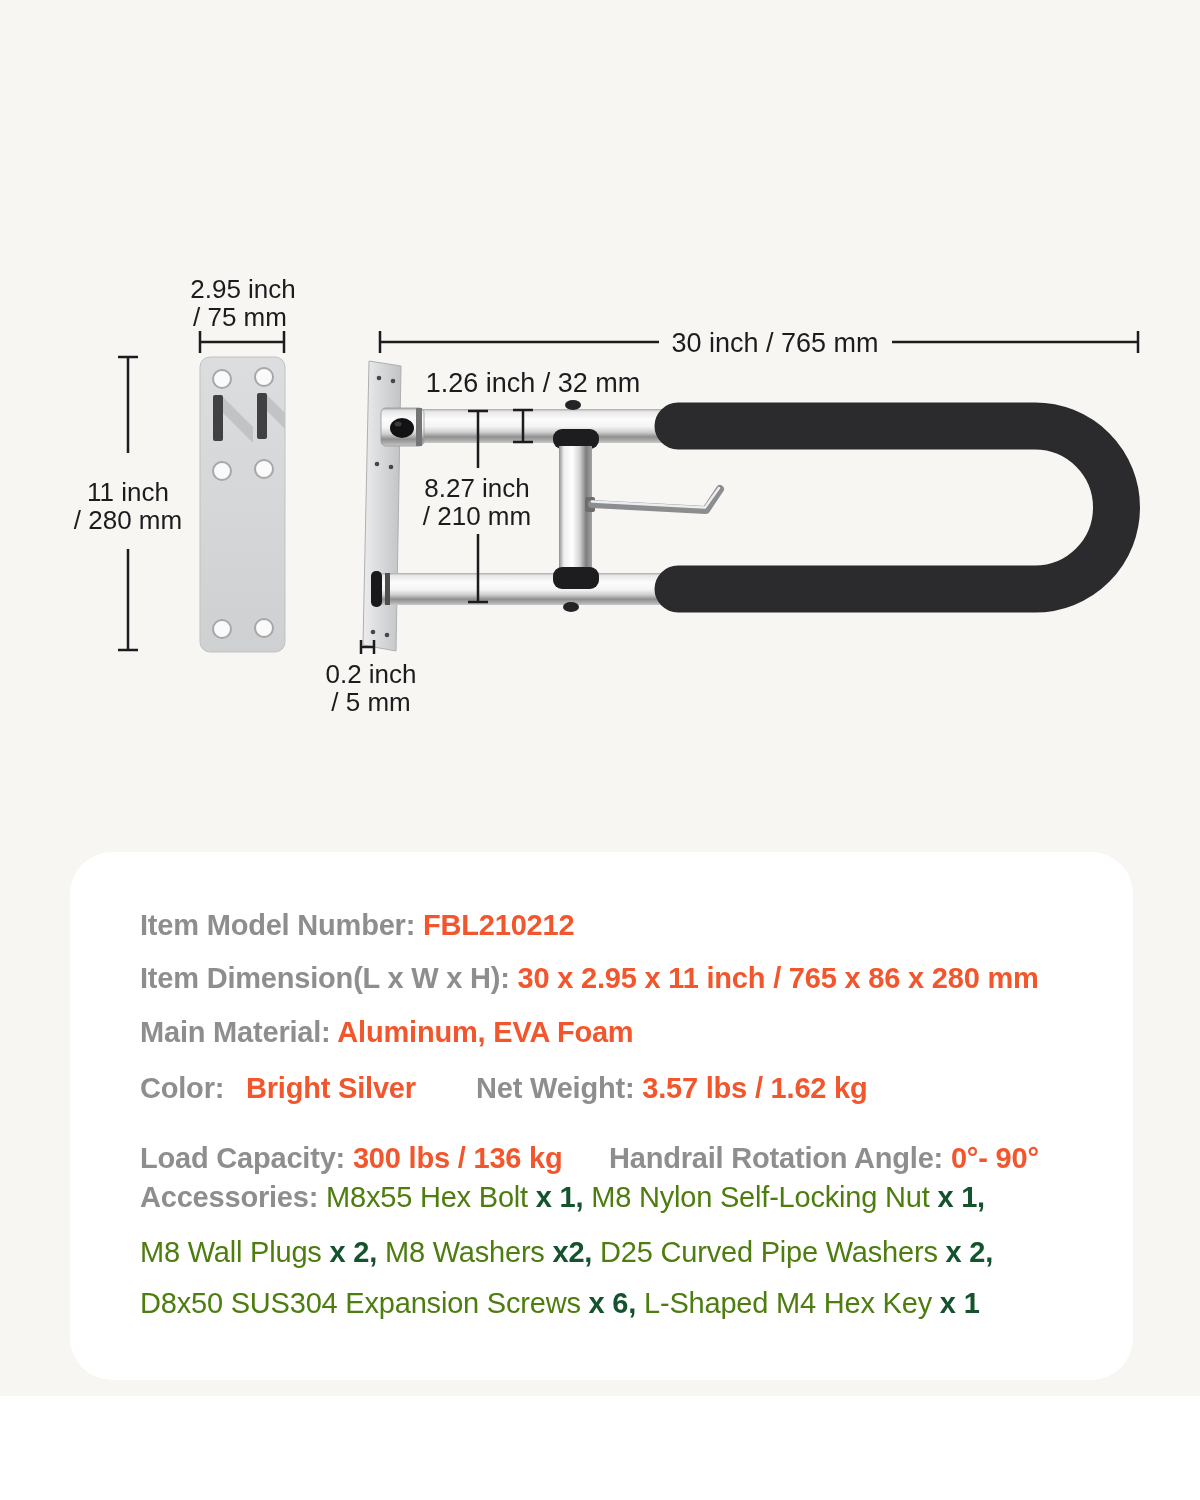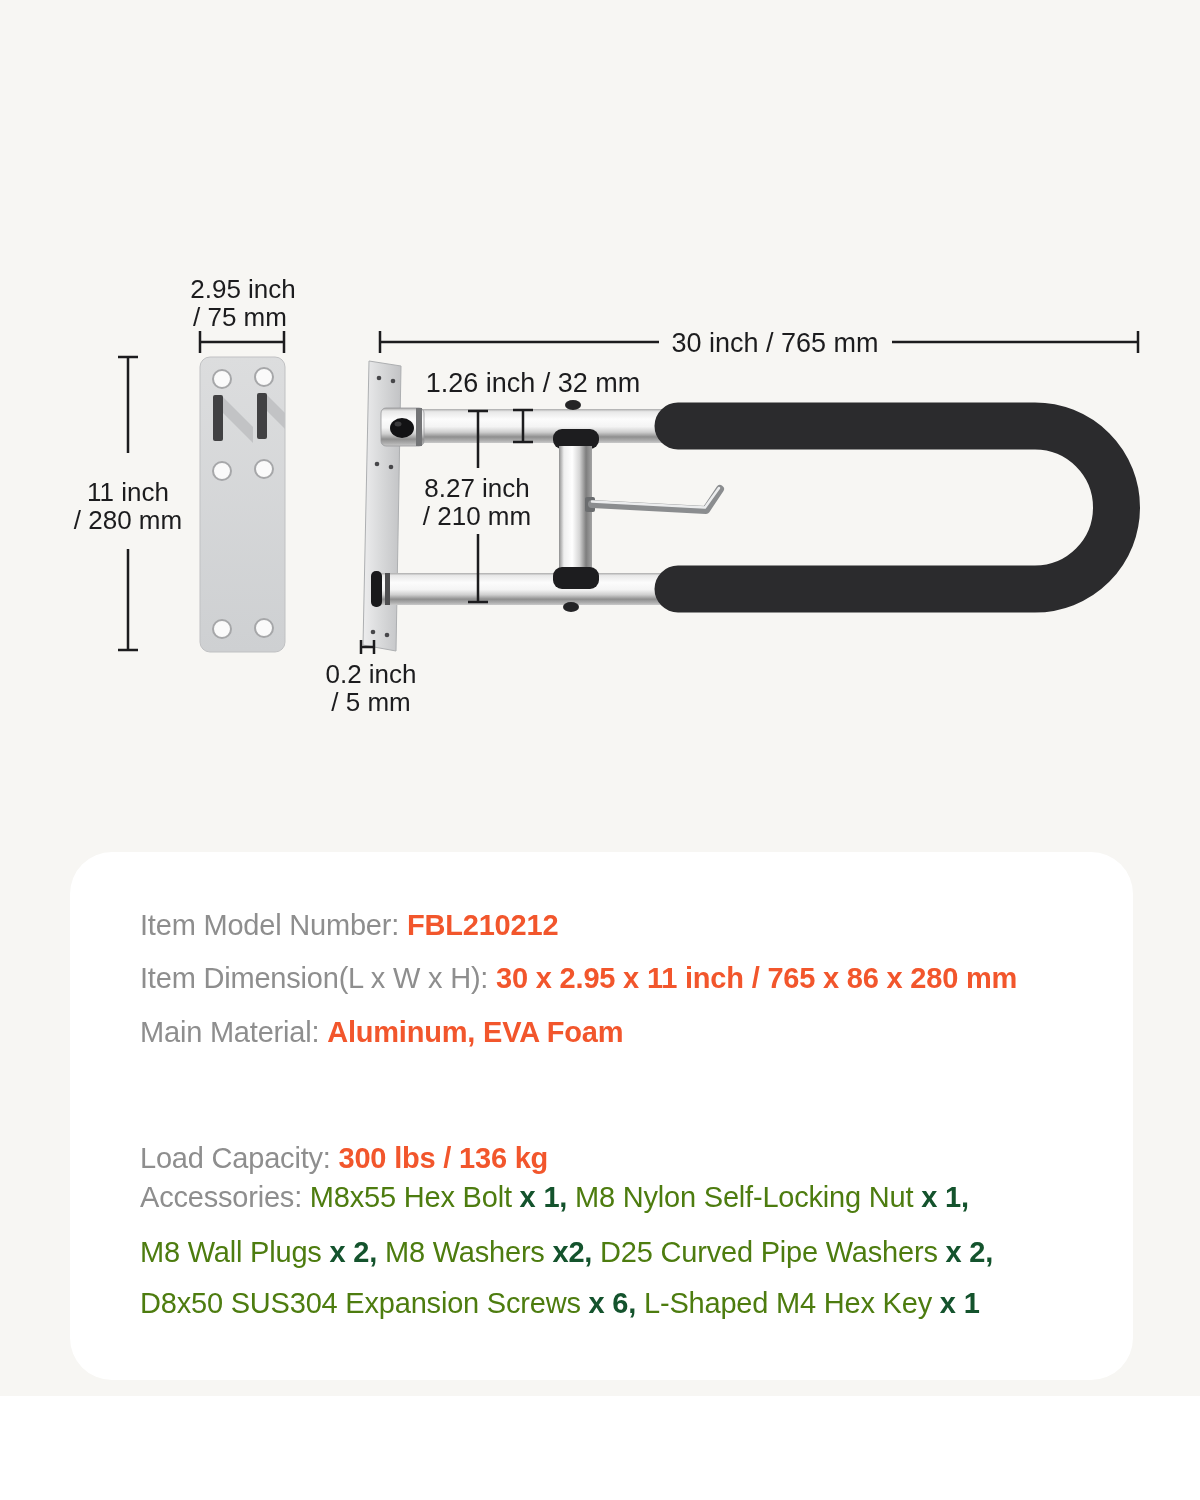--- a/index.html
+++ b/index.html
@@ -17,21 +17,21 @@
   .dim-line{stroke:#1C1C1E; stroke-width:2.5; fill:none;}
   .card{
     position:absolute; left:70px; top:852px; width:1063px; height:528px;
     background:#FFFFFF; border-radius:42px;
   }
   .row{
     position:absolute; left:70px; height:36px;
     font-size:29px; line-height:36px; letter-spacing:-0.2px; white-space:nowrap;
   }
   .col2{position:absolute; top:0;}
-  .lab{color:#8E8E8E; font-weight:400;}
+  .lab{color:#8E8E8E; font-weight:700;}
   .val{color:#F2562C; font-weight:700;}
   .acc{color:#4d7c0f; font-weight:500;}
   .cnt{color:#14532d; font-weight:700;}
   .gap{margin-left:14px;}
 </style>
 </head>
 <body>
 
 <div class="page">
 
@@ -175,23 +175,28 @@
     </div>
 
     <div class="row" style="top:108px">
       <span class="lab">Item Dimension(L x W x H): </span><span class="val">30 x 2.95 x 11 inch / 765 x 86 x 280 mm</span>
     </div>
 
     <div class="row" style="top:162px">
       <span class="lab">Main Material: </span><span class="val">Aluminum, EVA Foam</span>
     </div>
 
+    <div class="row" style="top:218px; width:923px">
+      <span class="lab">Color: </span><span class="val gap">Bright Silver</span>
+      <span class="col2" style="left:336px"><span class="lab">Net Weight: </span><span class="val">3.57 lbs / 1.62 kg</span></span>
+    </div>
 
     <div class="row" style="top:288px; width:923px">
       <span class="lab">Load Capacity: </span><span class="val">300 lbs / 136 kg</span>
+      <span class="col2" style="left:469px"><span class="lab">Handrail Rotation Angle: </span><span class="val">0°- 90°</span></span>
     </div>
 
     <div class="row" style="top:327px">
       <span class="lab">Accessories: </span><span class="acc">M8x55 Hex Bolt </span><span class="cnt">x 1, </span><span class="acc">M8 Nylon Self-Locking Nut </span><span class="cnt">x 1,</span>
     </div>
 
     <div class="row" style="top:382px">
       <span class="acc">M8 Wall Plugs </span><span class="cnt">x 2, </span><span class="acc">M8 Washers </span><span class="cnt">x2, </span><span class="acc">D25 Curved Pipe Washers </span><span class="cnt">x 2,</span>
     </div>
 

